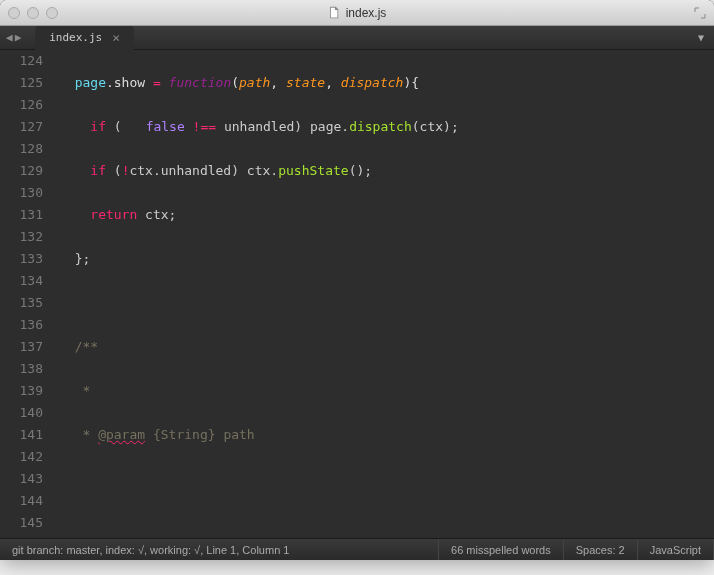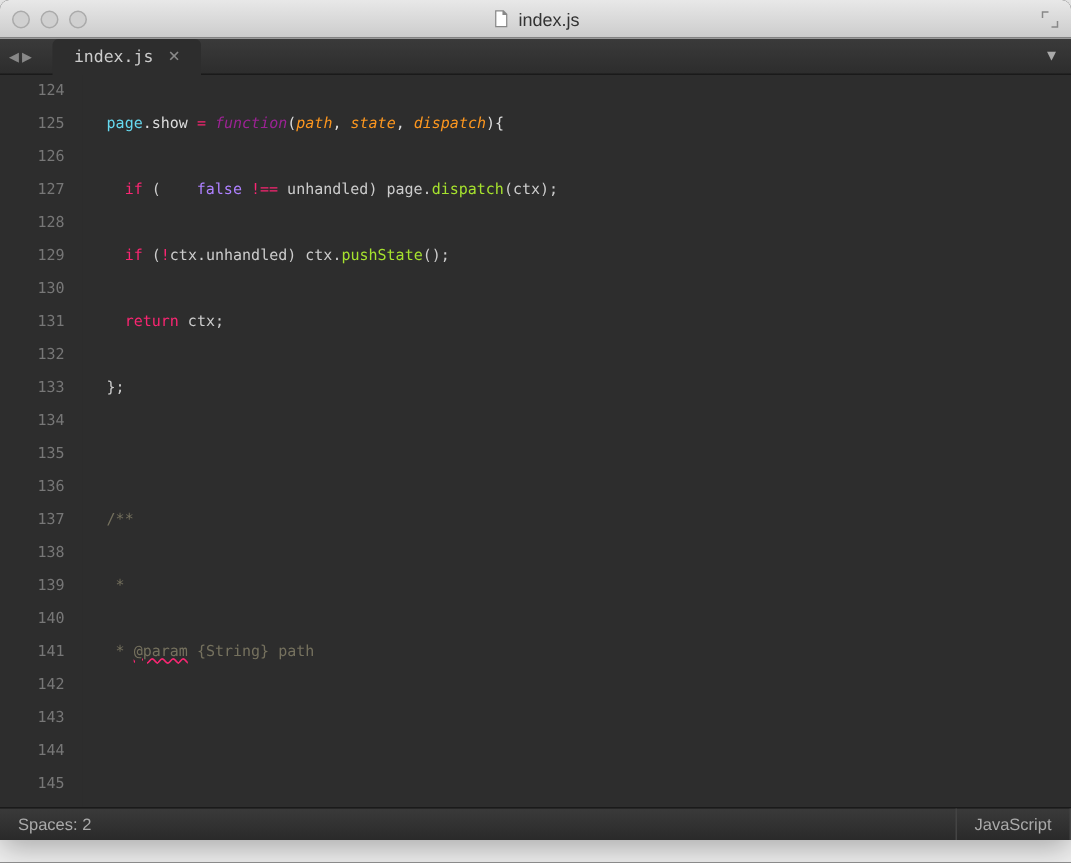--- a/index.html
+++ b/index.html
@@ -10,21 +10,21 @@
 .traffic span { width: 12px; height: 12px; border-radius: 50%; background: #d0d0d0; border: 1px solid #aaa; }
 .title-center { position: absolute; left: 50%; transform: translateX(-50%); display: flex; align-items: center; gap: 5px; font-size: 12px; color: #333; font-family: -apple-system, sans-serif; }
 .title-center svg { width: 13px; height: 13px; }
 .titlebar-right { margin-left: auto; width: 12px; height: 12px; }
 .toolbar { height: 24px; background: linear-gradient(#3a3a3a, #2d2d2d); display: flex; align-items: center; border-bottom: 1px solid #1a1a1a; }
 .nav-arrows { display: flex; padding: 0 6px; gap: 2px; }
 .nav-arrows span { color: #888; font-size: 11px; cursor: pointer; }
 .tab { background: #2d2d2d; height: 24px; display: flex; align-items: center; padding: 0 14px; font-size: 11px; color: #ccc; border-radius: 4px 4px 0 0; margin-left: 8px; gap: 10px; }
 .tab .close { color: #888; font-size: 13px; }
 .menu-btn { margin-left: auto; color: #aaa; padding: 0 10px; font-size: 10px; }
-.editor { flex: 1; display: flex; background: #2d2d2d; overflow: hidden; font-size: 10px; line-height: 22px; justify-content: center; }
+.editor { flex: 1; display: flex; background: #2d2d2d; overflow: hidden; font-size: 13px; line-height: 22px; justify-content: center; }
 .gutter { width: 55px; text-align: right; padding-right: 12px; color: #777; user-select: none; background: #2d2d2d; }
 .code { flex: 1; color: #ccc; white-space: pre; padding-left: 4px; }
 .statusbar { height: 22px; background: linear-gradient(#3a3a3a, #2a2a2a); border-top: 1px solid #1a1a1a; display: flex; align-items: center; font-size: 11px; color: #aaa; font-family: -apple-system, sans-serif; }
 .status-section { padding: 0 12px; border-right: 1px solid #444; height: 100%; display: flex; align-items: center; }
 .status-section:first-child { flex: 1; }
 
 .c-obj { color: #66d9ef; }
 .c-prop { color: #ddd; }
 .c-op { color: #f92672; }
 .c-kw { color: #66d9ef; font-style: italic; }
@@ -117,16 +117,18 @@
 
 
 
 
 
 
     </div>
   </div>
 
   <div class="statusbar">
+    <div class="status-section">git branch: master, index: √, working: √, Line 1, Column 1</div>
+    <div class="status-section">66 misspelled words</div>
     <div class="status-section">Spaces: 2</div>
     <div class="status-section">JavaScript</div>
   </div>
 </div>
 
 </body></html>

